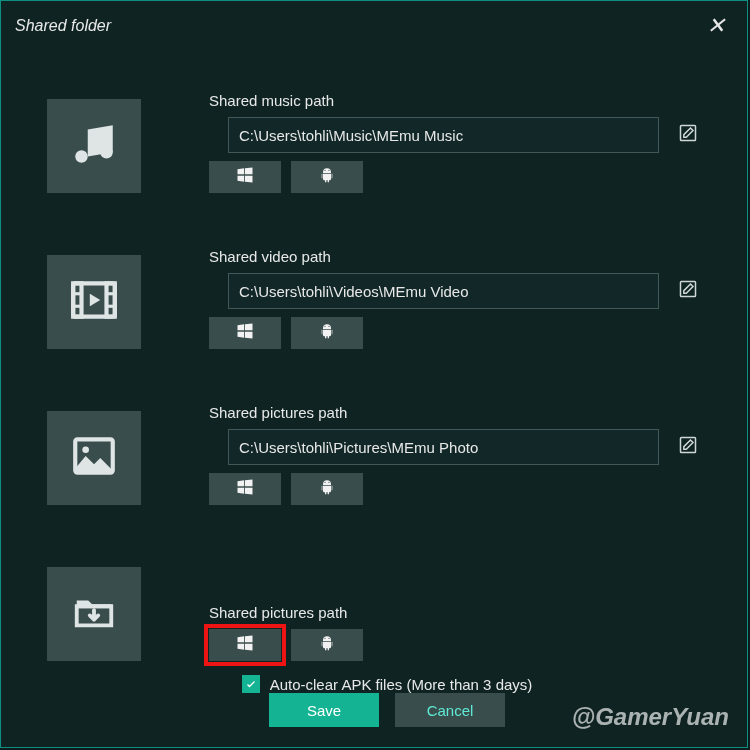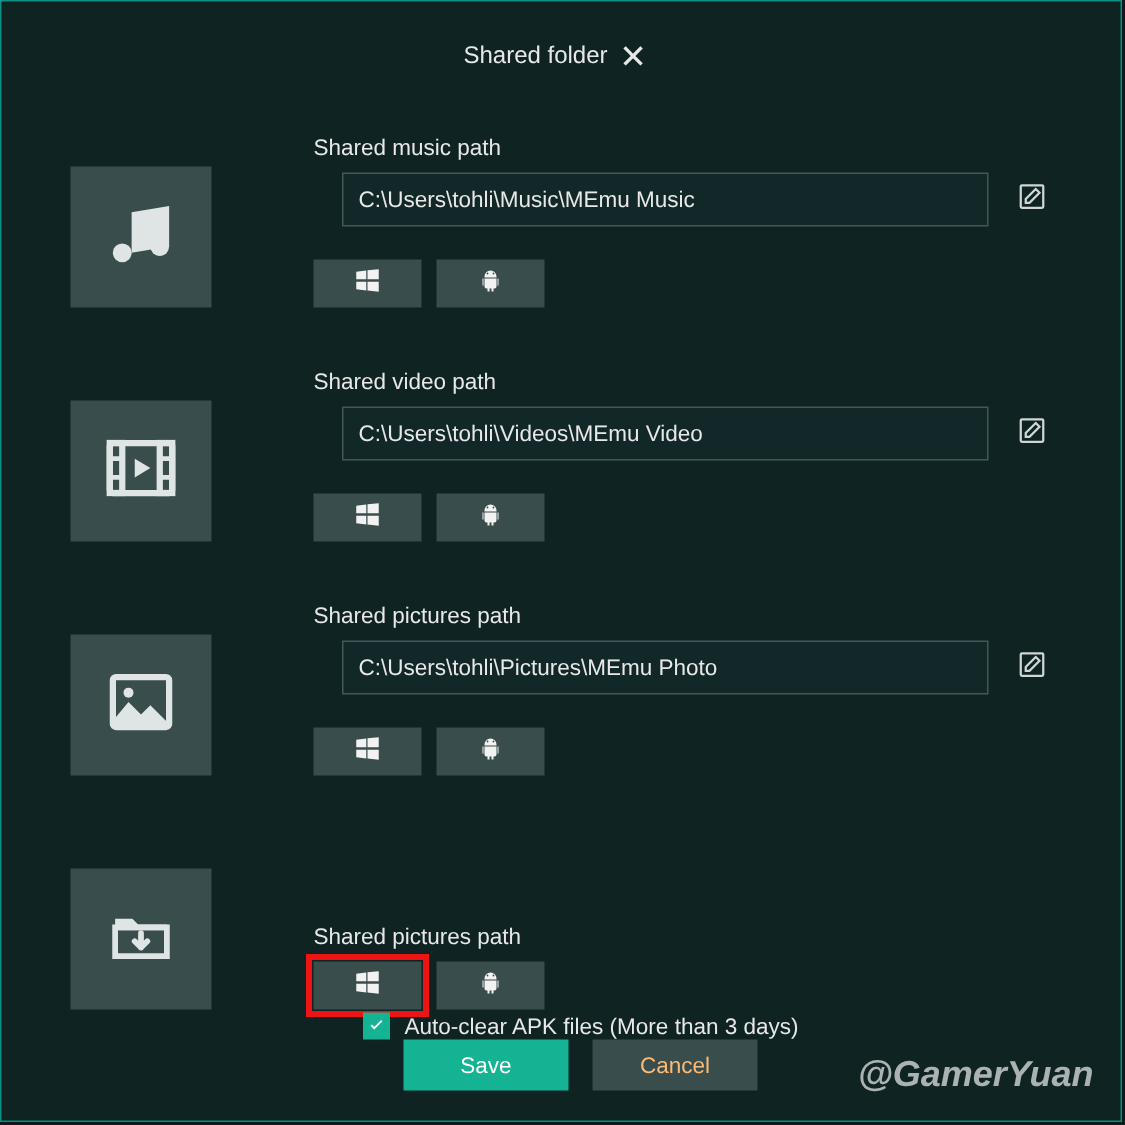--- a/index.html
+++ b/index.html
@@ -14,23 +14,24 @@
   .window {
     width: 748px;
     height: 748px;
     border: 1px solid #0e8f82;
     background: #0f2323;
     position: relative;
   }
   .titlebar {
     display: flex;
     align-items: center;
-    justify-content: center;
-    padding: 20px 14px 6px 14px;
+    justify-content: space-between;
+    padding: 8px 14px 6px 14px;
     font-size: 16px;
+    font-style: italic;
   }
   .close-btn {
     width: 34px; height: 34px;
     display: flex; align-items: center; justify-content: center;
     cursor: pointer;
     font-size: 22px;
     color: #e8e8e8;
   }
   .content {
     padding: 24px 46px 0 46px;
@@ -54,21 +55,21 @@
   .section-body { flex: 1; }
   .section-label {
     font-size: 15px;
     margin-bottom: 8px;
     color: #e8e8e8;
   }
   .path-row {
     display: flex;
     align-items: center;
     gap: 16px;
-    margin-bottom: 22px;
+    margin-bottom: 8px;
     padding-left: 19px;
   }
   .path-input {
     flex: 1;
     height: 36px;
     background: #122728;
     border: 1px solid #405858;
     color: #e8e8e8;
     font-size: 15px;
     padding: 0 10px;
@@ -126,21 +127,21 @@
   }
   .checkbox svg { stroke: #fff; fill: none; stroke-width: 2.5; }
   .footer-btns { display: flex; gap: 16px; }
   .save-btn, .cancel-btn {
     height: 34px; width: 110px;
     display: flex; align-items: center; justify-content: center;
     font-size: 15px;
     cursor: pointer;
   }
   .save-btn { background: #14b393; color: #fff; }
-  .cancel-btn { background: #3a4d4d; color: #fdba74; }
+  .cancel-btn { background: #3a4d4d; color: #5eead4; }
   .watermark {
     position: absolute;
     right: 18px; bottom: 16px;
     font-size: 24px;
     font-style: italic;
     font-weight: 600;
     color: rgba(255,255,255,0.65);
     pointer-events: none;
   }
 </style>

